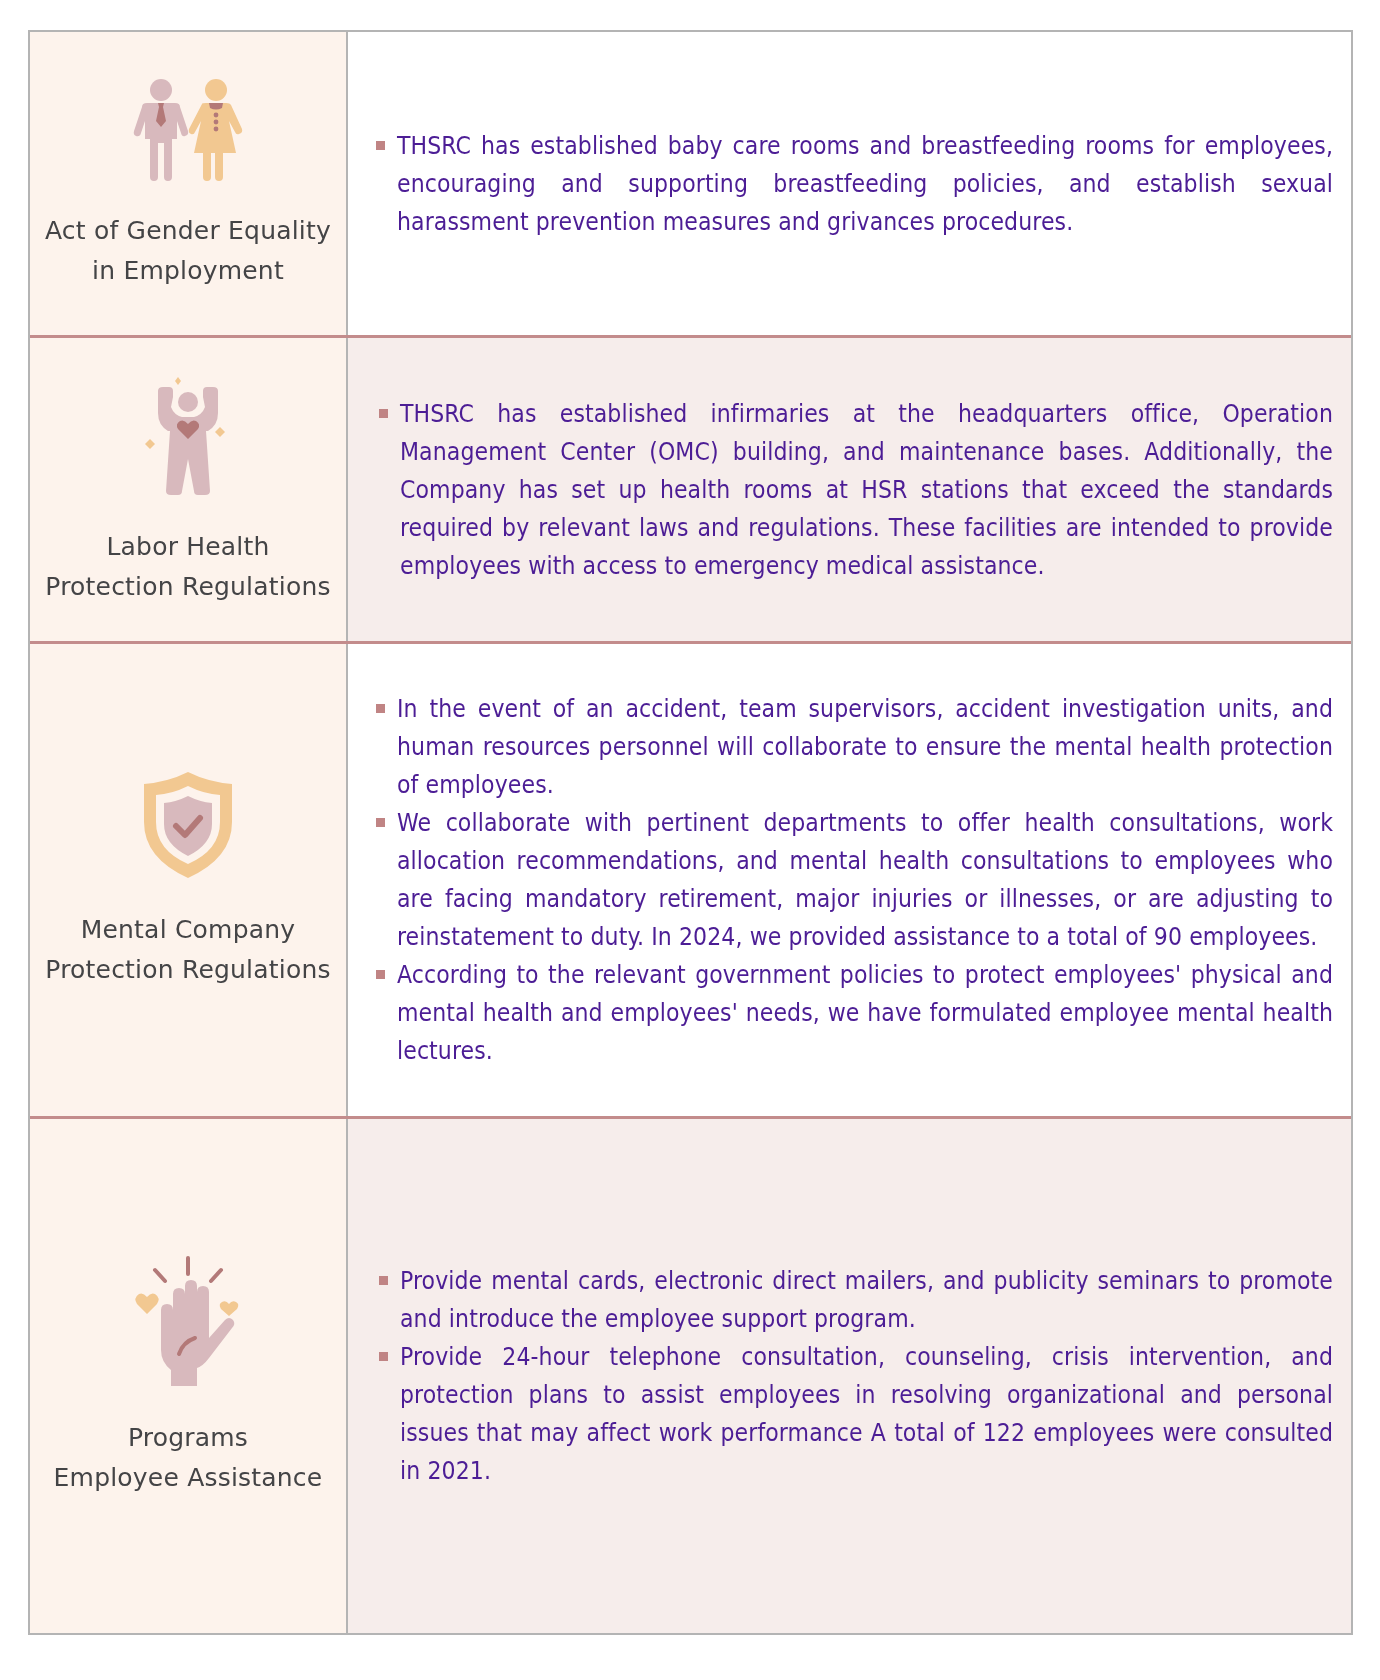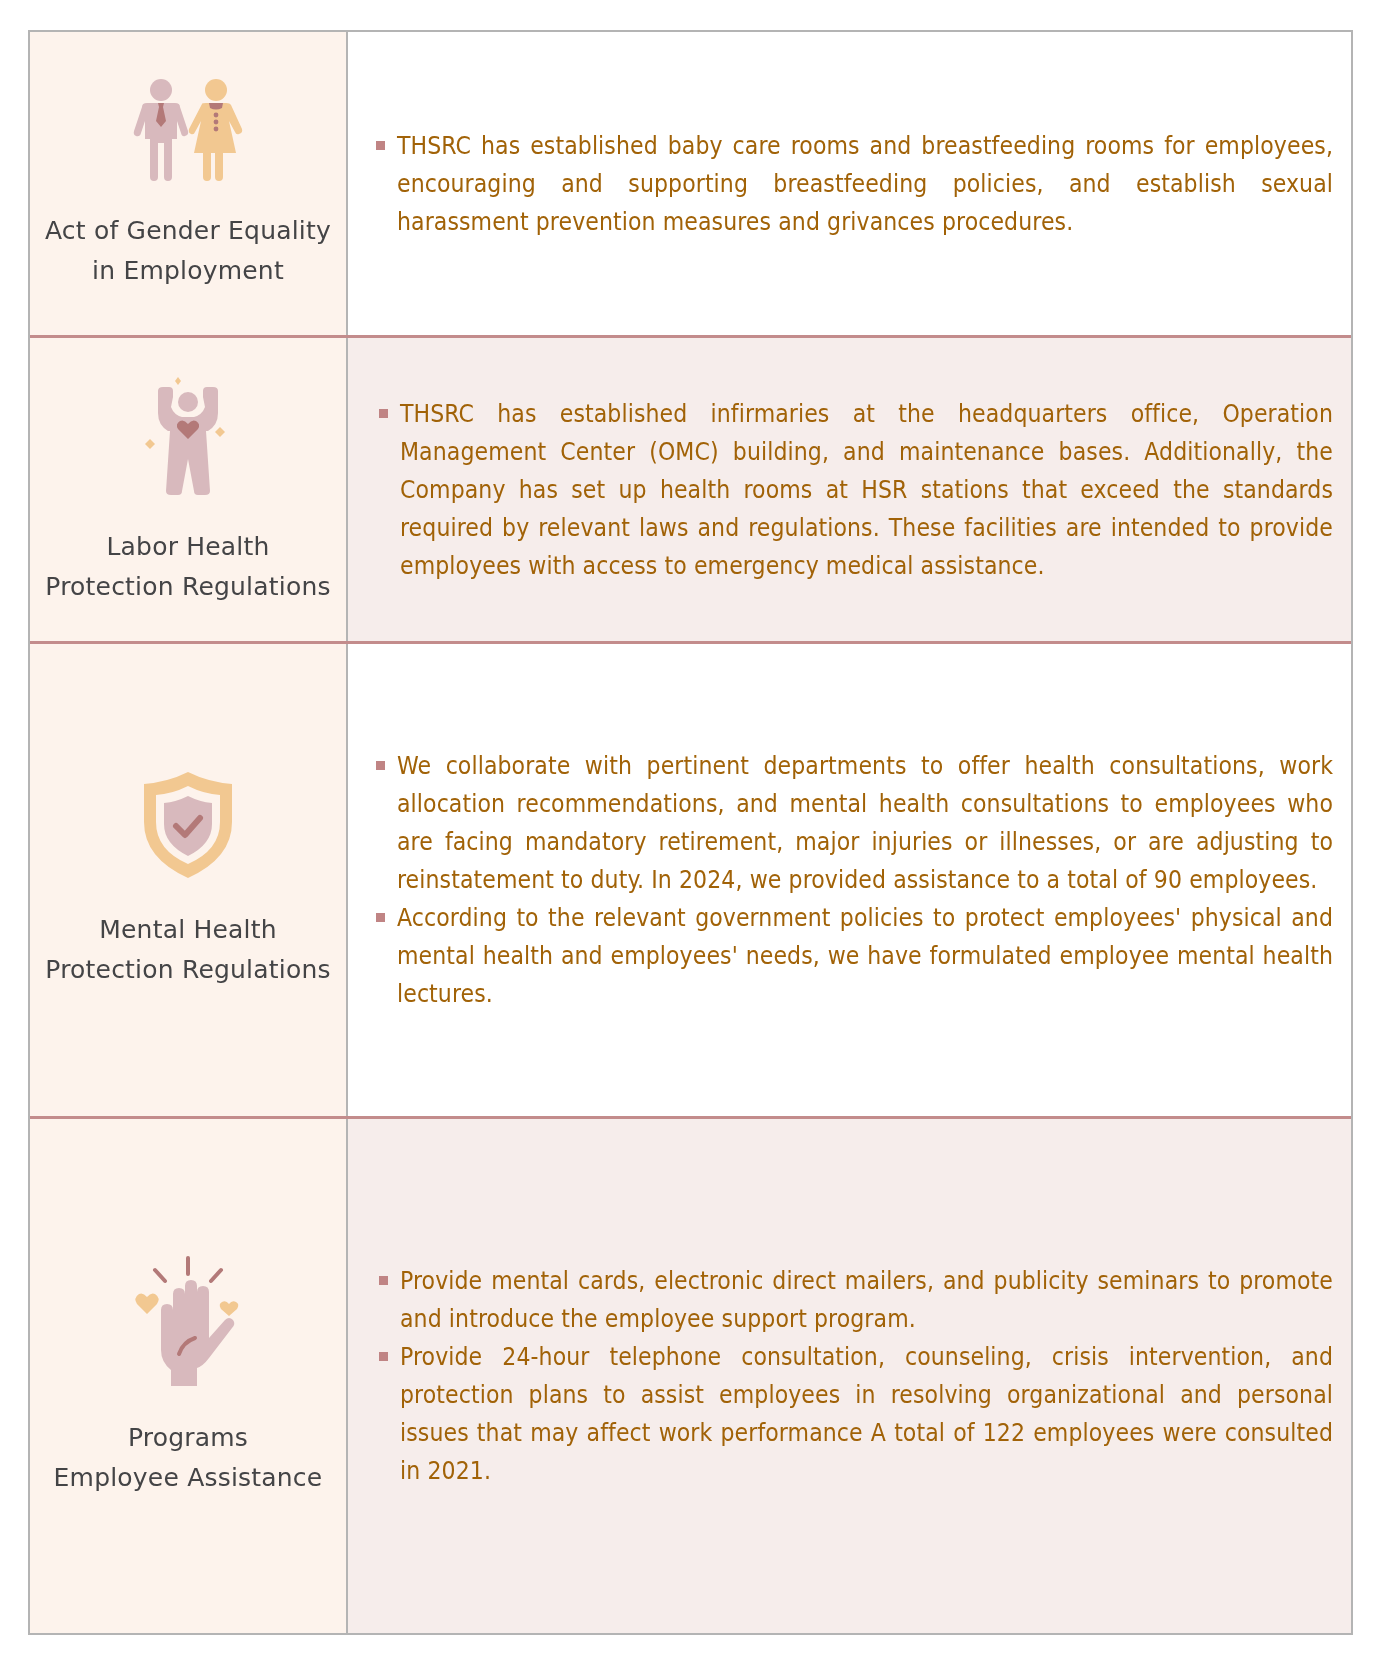--- a/index.html
+++ b/index.html
@@ -13,21 +13,21 @@
           border-right: 2px solid #b4b4b4; box-sizing: border-box; display: flex;
           flex-direction: column; align-items: center; justify-content: center; gap: 24px; }
   .right { position: relative; flex: 1; height: 100%; box-sizing: border-box;
            padding: 0 18px 0 24px; display: flex; flex-direction: column; justify-content: center; }
   .right.alt { background: #f6edeb; padding-left: 27px; }
   .right.plain { background: #ffffff; }
   .label { font-family: "DejaVu Sans", sans-serif; font-size: 25px; line-height: 40px;
            color: #444446; text-align: center; letter-spacing: 0.2px; }
   .icon { display: block; margin-bottom: 6px; }
   ul { list-style: none; margin: 0; padding: 0; }
-  li { position: relative; padding-left: 25px; font-size: 24.5px; line-height: 38px; color: #a16207;
+  li { position: relative; padding-left: 25px; font-size: 24.5px; line-height: 38px; color: #4c1d95;
        text-align: justify; letter-spacing: 0.1px; font-family: "DejaVu Sans", sans-serif;
        transform-origin: left; }
   li .bullet { position: absolute; left: 4px; top: 14px; width: 9px; height: 9px; background: #c08484; }
   .txt { display: block; font-stretch: condensed; }
 </style>
 </head>
 <body>
 
 <div class="table">
 
@@ -90,26 +90,30 @@
 
   <div class="row" style="top:612px; height:472px;">
     <div class="left">
       <svg class="icon" width="100" height="110" viewBox="0 0 100 110">
         <path d="M50 2 Q70 12 94 14 L94 52 Q94 88 50 108 Q6 88 6 52 L6 14 Q30 12 50 2 Z" fill="#f2c891"></path>
         <path d="M50 16 Q66 24 82 25 L82 52 Q82 80 50 94 Q18 80 18 52 L18 25 Q34 24 50 16 Z" fill="#fdf3ec"></path>
         <path d="M50 26 Q62 32 74 33 L74 54 Q74 74 50 86 Q26 74 26 54 L26 33 Q38 32 50 26 Z" fill="#d8b9bd"></path>
         <path d="M38 56 L47 65 L62 48" stroke="#b37978" stroke-width="6" fill="none" stroke-linecap="round" stroke-linejoin="round"></path>
       </svg>
       <div class="label">
-        <div>Mental Health</div>
+        <div>Mental Company</div>
         <div>Protection Regulations</div>
       </div>
     </div>
     <div class="right plain">
       <ul>
+        <li>
+            <span class="bullet"></span>
+            <span class="txt">In the event of an accident, team supervisors, accident investigation units, and human resources personnel will collaborate to ensure the mental health protection of employees.</span>
+          </li>
         <li>
             <span class="bullet"></span>
             <span class="txt">We collaborate with pertinent departments to offer health consultations, work allocation recommendations, and mental health consultations to employees who are facing mandatory retirement, major injuries or illnesses, or are adjusting to reinstatement to duty. In 2024, we provided assistance to a total of 90 employees.</span>
           </li>
         <li>
             <span class="bullet"></span>
             <span class="txt">According to the relevant government policies to protect employees' physical and mental health and employees' needs, we have formulated employee mental health lectures.</span>
           </li>
       </ul>
     </div>

